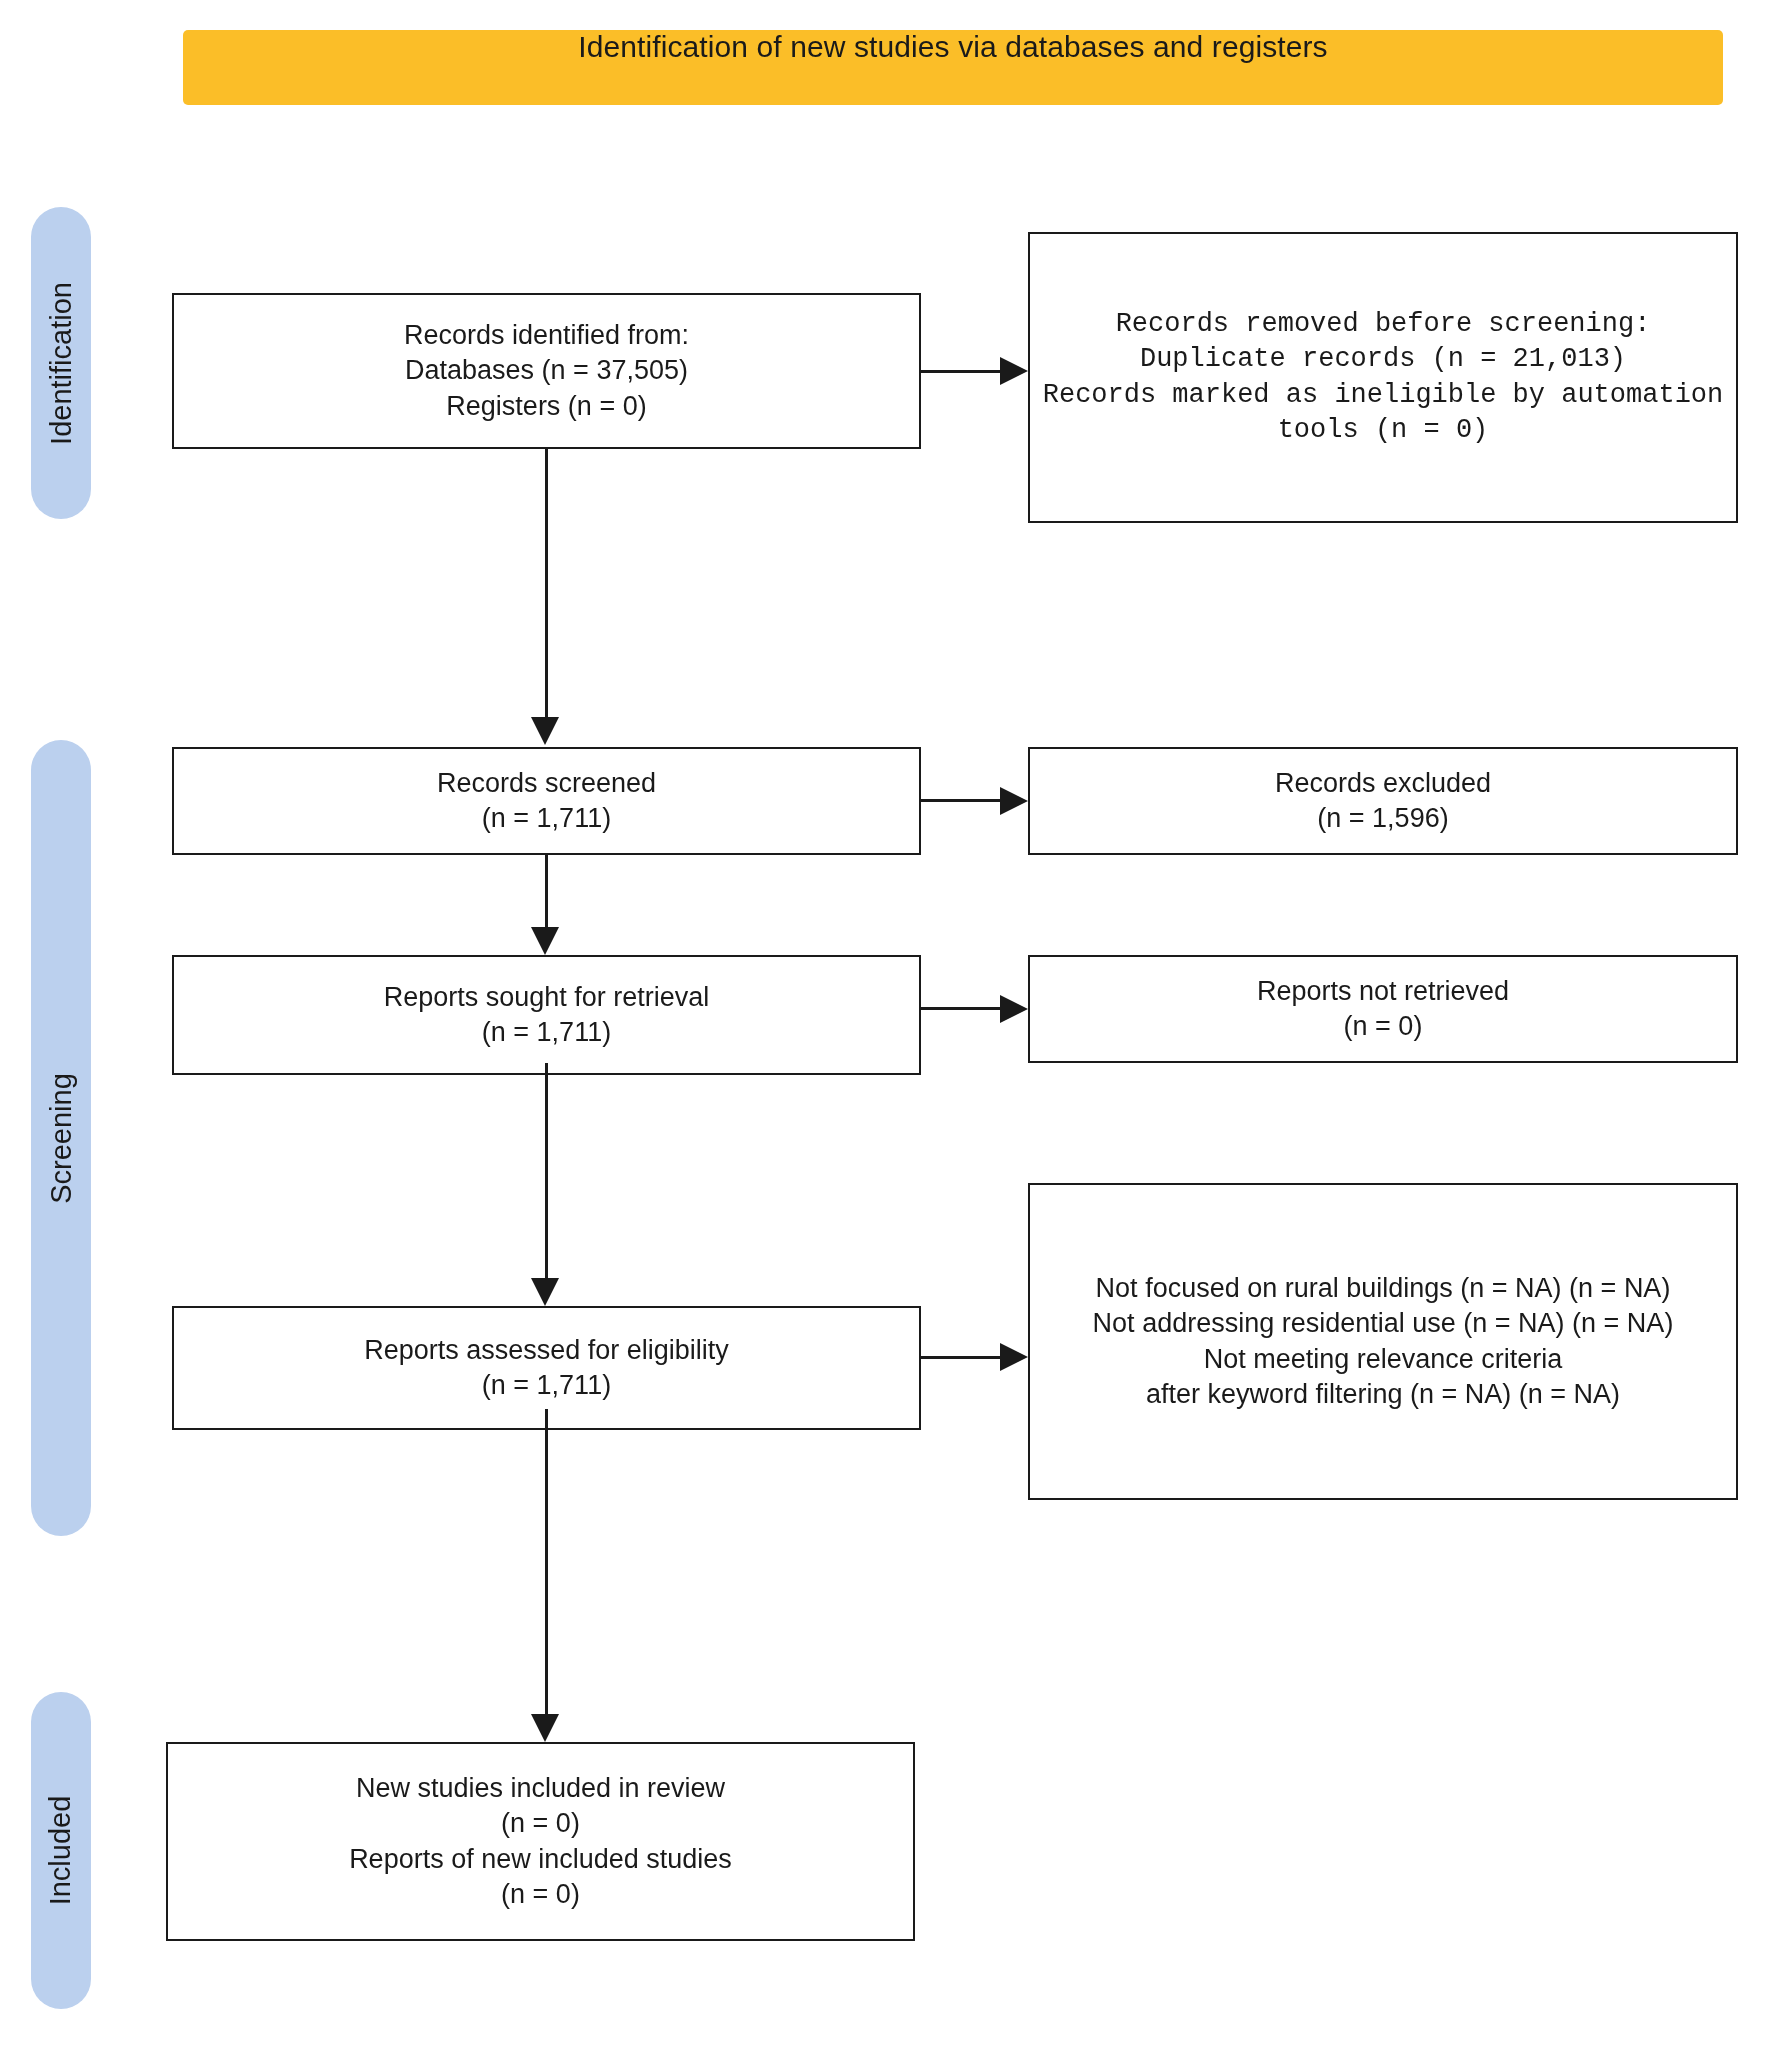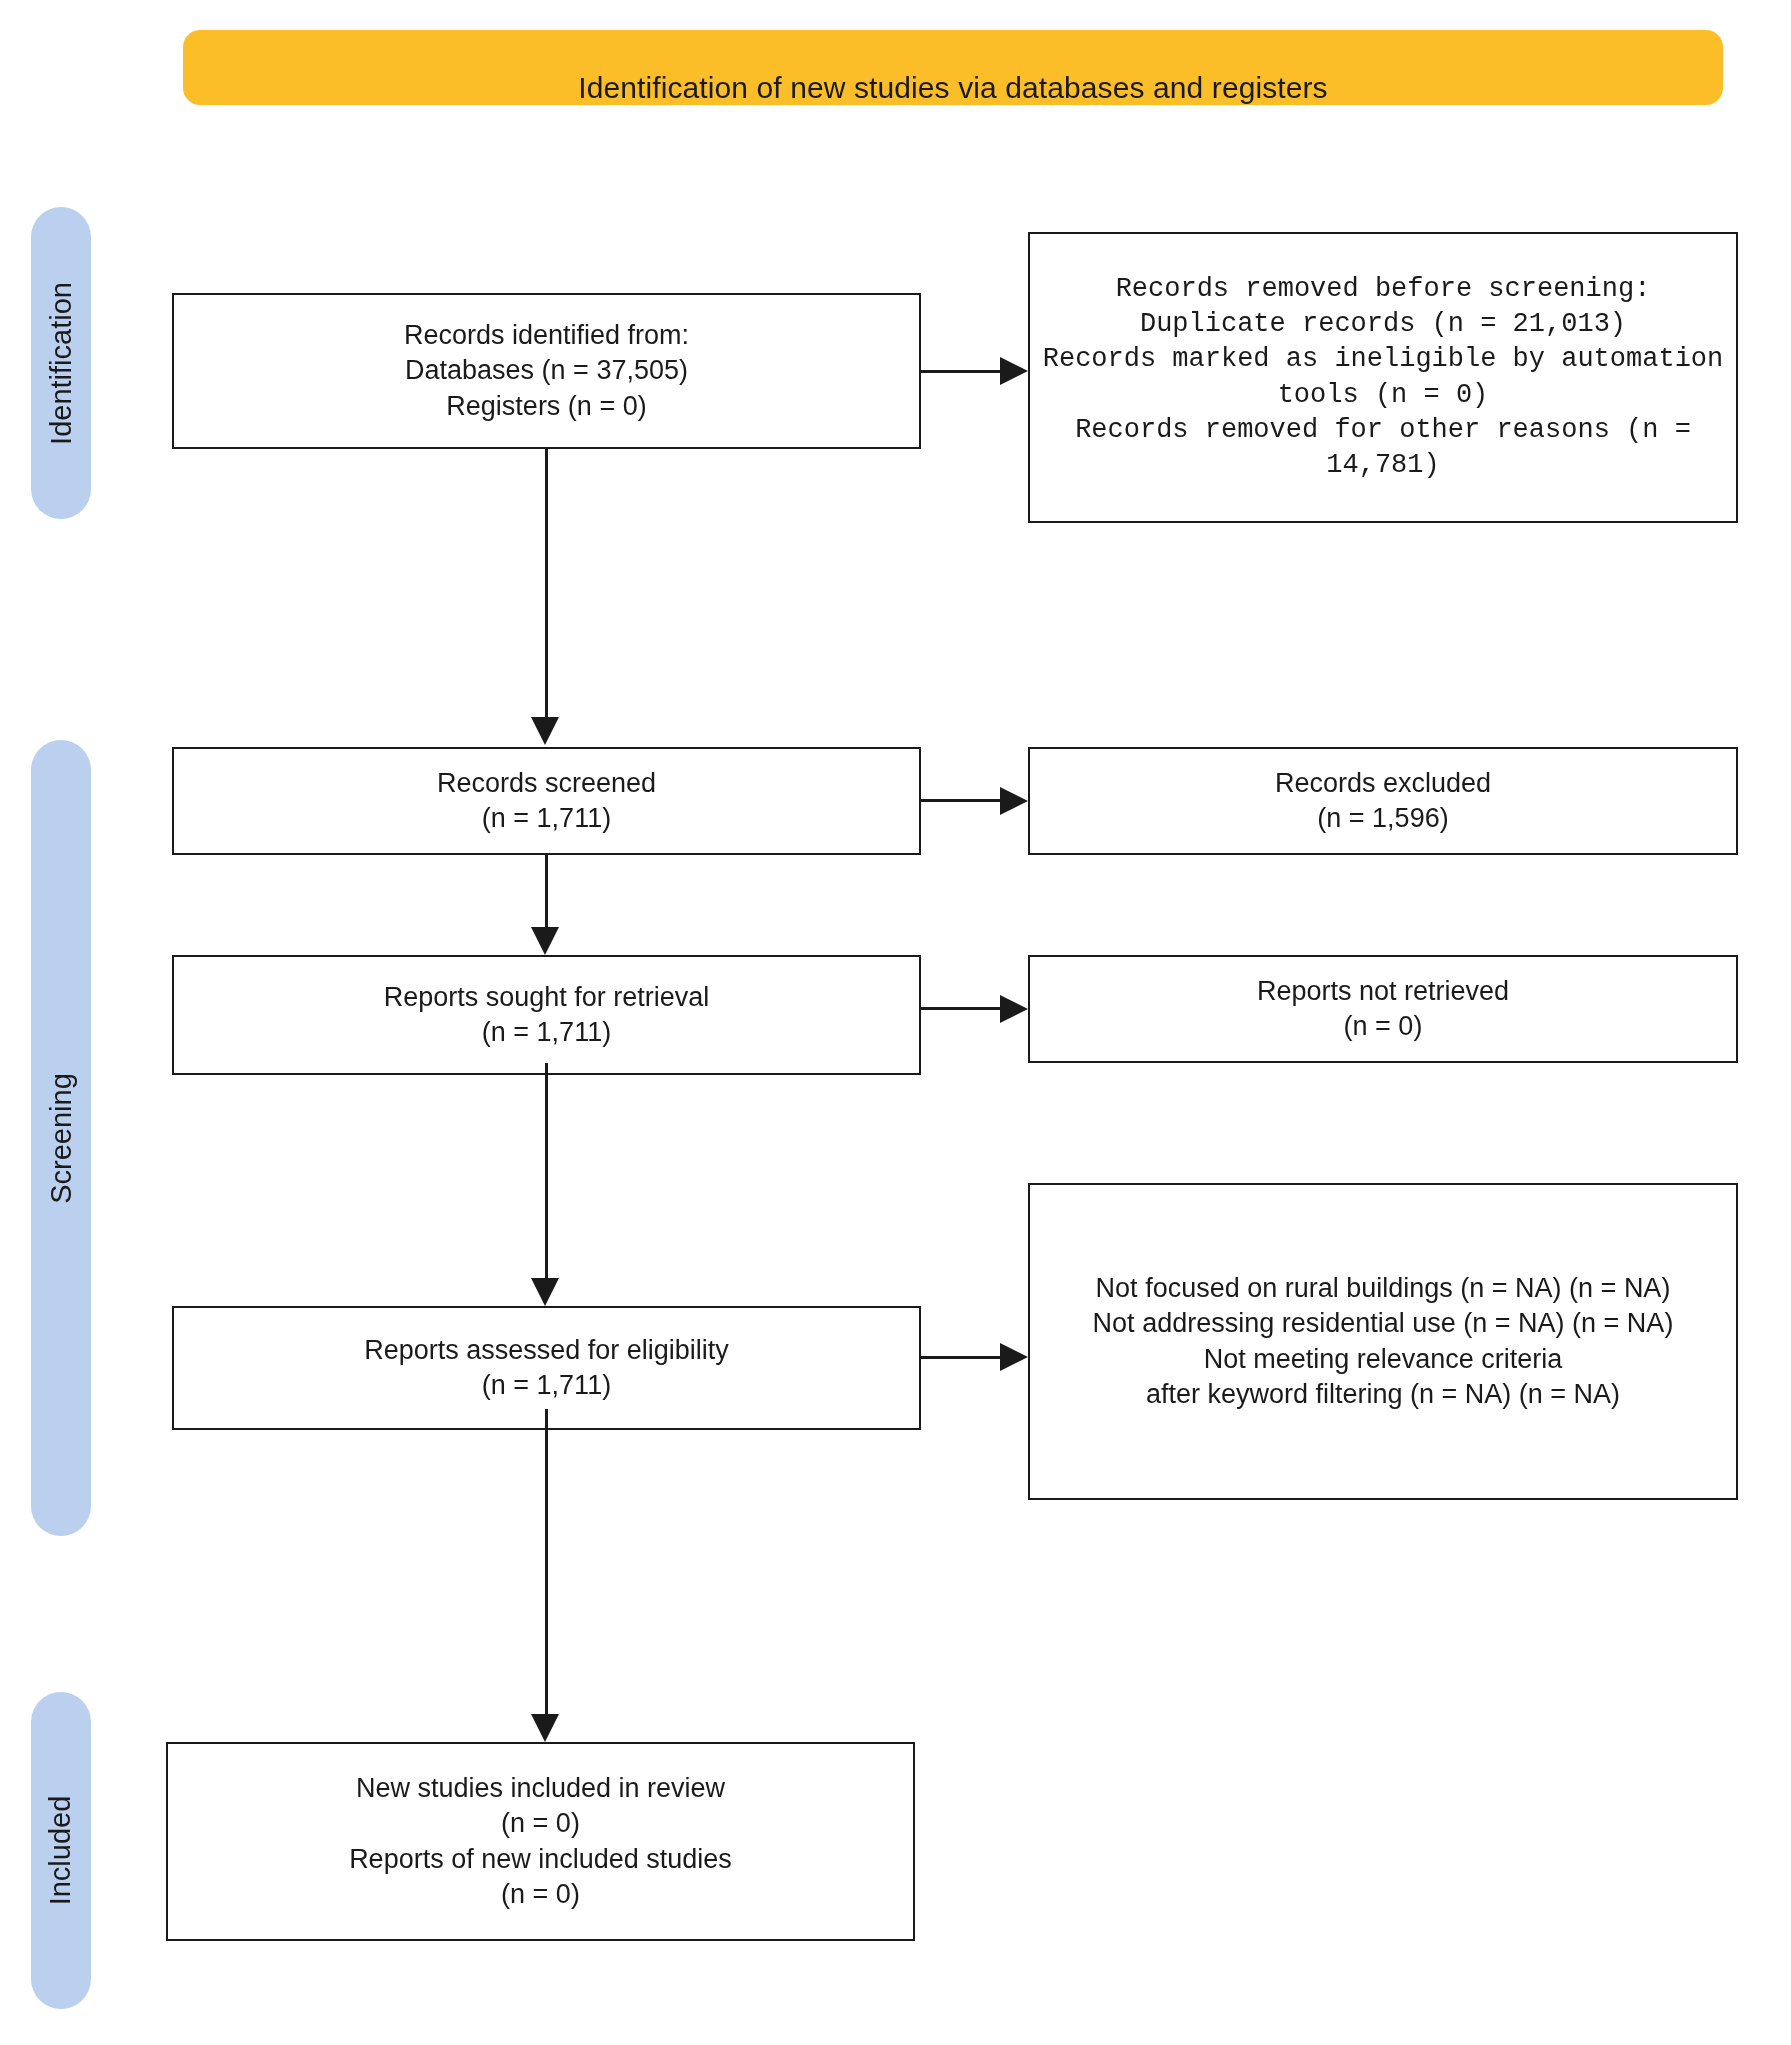--- a/index.html
+++ b/index.html
@@ -18,23 +18,23 @@
   }
 
   
   .banner {
     position: absolute;
     left: 183px;
     top: 30px;
     width: 1540px;
     height: 75px;
     background: #FBBE28;
-    border-radius: 17px;
+    border-radius: 5px;
     display: flex;
-    align-items: flex-end;
+    align-items: flex-start;
     justify-content: center;
   }
   .banner-text {
     font-size: 30px;
     color: #1a1a1a;
     letter-spacing: 0.1px;
     text-align: center;
     white-space: nowrap;
   }
 
@@ -163,21 +163,20 @@
       <div>Databases (n = 37,505)</div>
       <div>Registers (n = 0)</div>
     </div>
   </div>
 
   <div class="box" id="box-removed">
     <div class="box-inner">
       <div>Records removed before screening:</div>
       <div>Duplicate records (n = 21,013)</div>
       <div>Records marked as ineligible by automation tools (n = 0)</div>
-      <div>Records removed for other reasons (n = 14,781)</div>
     </div>
   </div>
 
   <div class="box" id="box-screened">
     <div class="box-inner">
       <div>Records screened</div>
       <div>(n = 1,711)</div>
     </div>
   </div>
 

